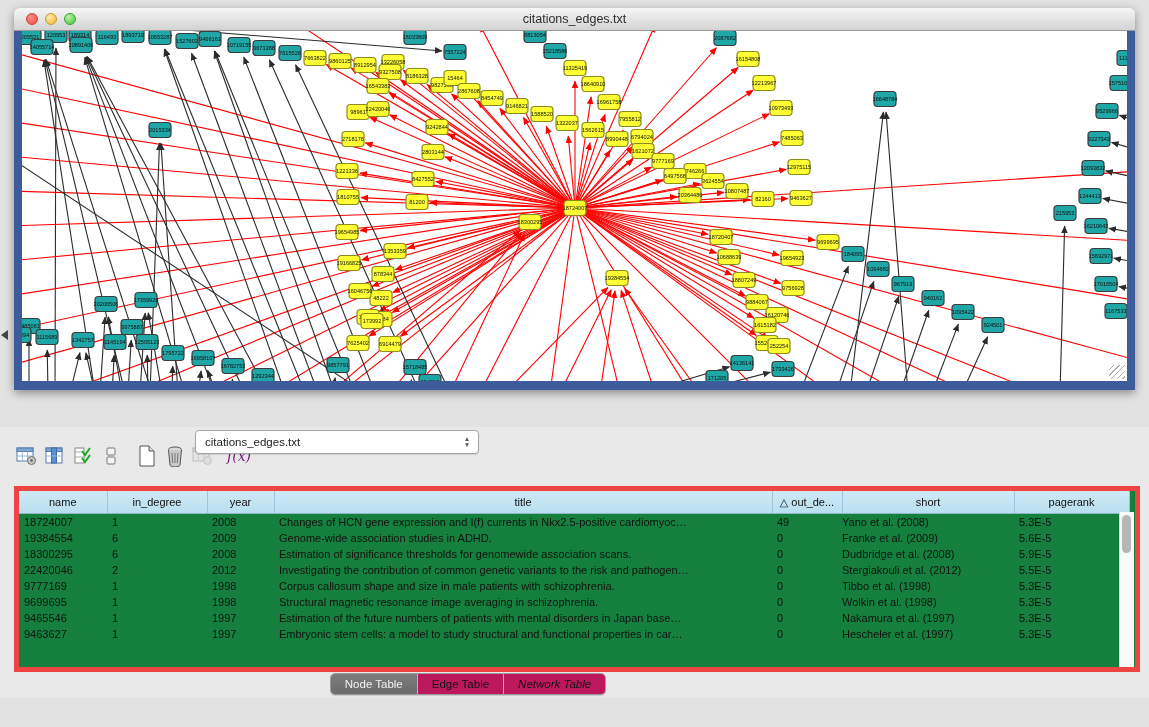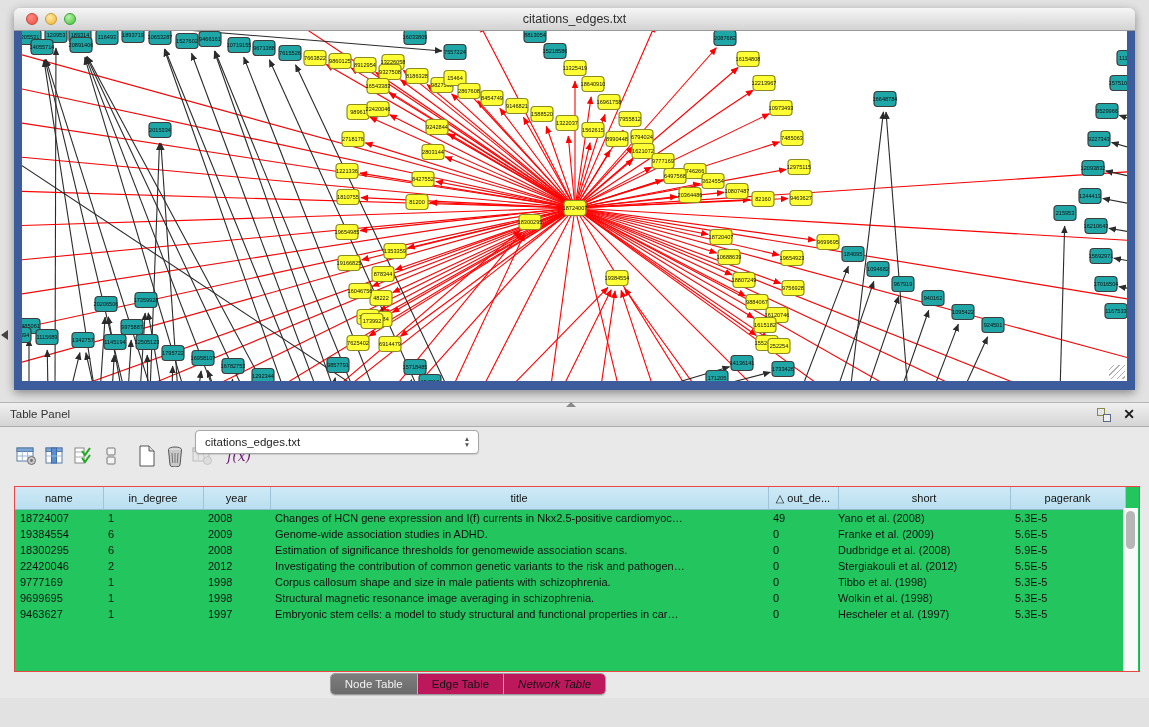--- a/index.html
+++ b/index.html
@@ -43,22 +43,22 @@
   .tbicon{width:24px;height:24px;margin-right:4px;display:flex;align-items:center;justify-content:center;}
   .tbicon.gap{margin-right:12px;}
   .tbicon.disabled{opacity:.45;}
   #fx-icon{font-family:"DejaVu Serif",serif;font-style:italic;font-size:14px;color:#701a75;margin-right:12px;}
   #table-selector{position:absolute;left:195px;top:3px;width:282px;height:22px;background:#fff;
     border:1px solid #a5a5a5;border-radius:4px;box-shadow:0 1px 1px rgba(0,0,0,.12);display:flex;align-items:center;}
   #table-selector .val{flex:1;font-size:11.5px;color:#222;padding-left:9px;}
   #table-selector .stepper{width:18px;text-align:center;color:#555;font-size:6.5px;line-height:6px;padding-right:2px;}
 
   
-  #tp-table-wrap{position:absolute;left:14px;top:59px;width:1126px;height:186px;background:#22c55e;
-    border:1px solid #ef4444;box-sizing:border-box;overflow:hidden;}
+  #tp-table-wrap{position:absolute;left:14px;top:59px;width:1126px;height:186px;background:#15803d;
+    border:5px solid #ef4444;box-sizing:border-box;overflow:hidden;}
   table.grid{border-collapse:collapse;table-layout:fixed;width:1110px;font-size:11px;color:#111;}
   table.grid th{height:20px;background:linear-gradient(#cfe9f6,#b8dff0);border-right:1px solid #9fc4d6;
     border-bottom:1px solid #8fb6c9;font-weight:normal;text-align:center;overflow:hidden;white-space:nowrap;}
   table.grid td{height:16px;padding:0 0 0 5px;overflow:hidden;white-space:nowrap;text-overflow:clip;}
   table.grid td.c{text-align:left;padding:0;}
   col.c-name{width:88px}col.c-indeg{width:100px}col.c-year{width:67px}col.c-title{width:498px}
   col.c-out{width:70px}col.c-short{width:172px}col.c-pr{width:115px}
   #v-scrollbar{position:absolute;right:1px;top:21px;width:14px;height:164px;background:#fafafa;border-left:1px solid #d8d8d8;}
   #v-thumb{position:absolute;left:2px;top:3px;width:9px;height:38px;background:#b6b6b6;border-radius:5px;}
 
@@ -772,29 +772,20 @@
                 <text x="828" y="243" text-anchor="middle" font-size="5.6" fill="#111" font-family="&quot;Liberation Sans&quot;,sans-serif">9699695</text>
               </g>
             </g>
         </svg>
         <div id="resize-grip"></div>
       </div>
     </div>
   </div>
   <div id="panel-collapse-arrow"></div>
 
-  <div id="table-panel-header">
-    <div id="splitter-arrow"></div>
-    <span id="table-panel-title">Table Panel</span>
-    <span id="float-icon">
-        <span class="sq1"></span>
-        <span class="sq2"></span>
-      </span>
-    <span id="panel-close-icon">✕</span>
-  </div>
 
   <div id="panel-body">
 
     <div id="tp-toolbar">
       <span class="tbicon">
         <svg width="22" height="20">
             <rect x="1" y="2" width="16" height="13" fill="#fff" stroke="#5a7ba5"></rect>
             <rect x="1" y="2" width="16" height="3.5" fill="#7aa7d6" stroke="#5a7ba5"></rect>
             <line x1="6.3" y1="5.5" x2="6.3" y2="15" stroke="#9bb8d4"></line>
             <line x1="11.6" y1="5.5" x2="11.6" y2="15" stroke="#9bb8d4"></line>
@@ -928,20 +919,29 @@
             <tr>
               <td>9699695</td>
               <td>1</td>
               <td>1998</td>
               <td>Structural magnetic resonance image averaging in schizophrenia.</td>
               <td>0</td>
               <td class="c">Wolkin et al. (1998)</td>
               <td>5.3E-5</td>
             </tr>
             <tr>
+              <td>9465546</td>
+              <td>1</td>
+              <td>1997</td>
+              <td>Estimation of the future numbers of patients with mental disorders in Japan base…</td>
+              <td>0</td>
+              <td class="c">Nakamura et al. (1997)</td>
+              <td>5.3E-5</td>
+            </tr>
+            <tr>
               <td>9463627</td>
               <td>1</td>
               <td>1997</td>
               <td>Embryonic stem cells: a model to study structural and functional properties in car…</td>
               <td>0</td>
               <td class="c">Hescheler et al. (1997)</td>
               <td>5.3E-5</td>
             </tr>
           </tbody>
       </table>

